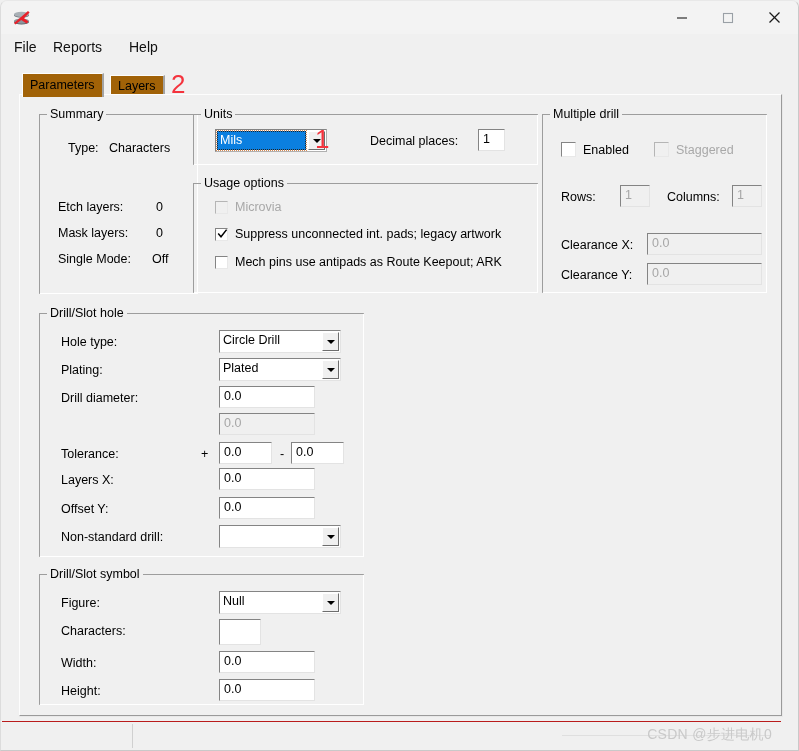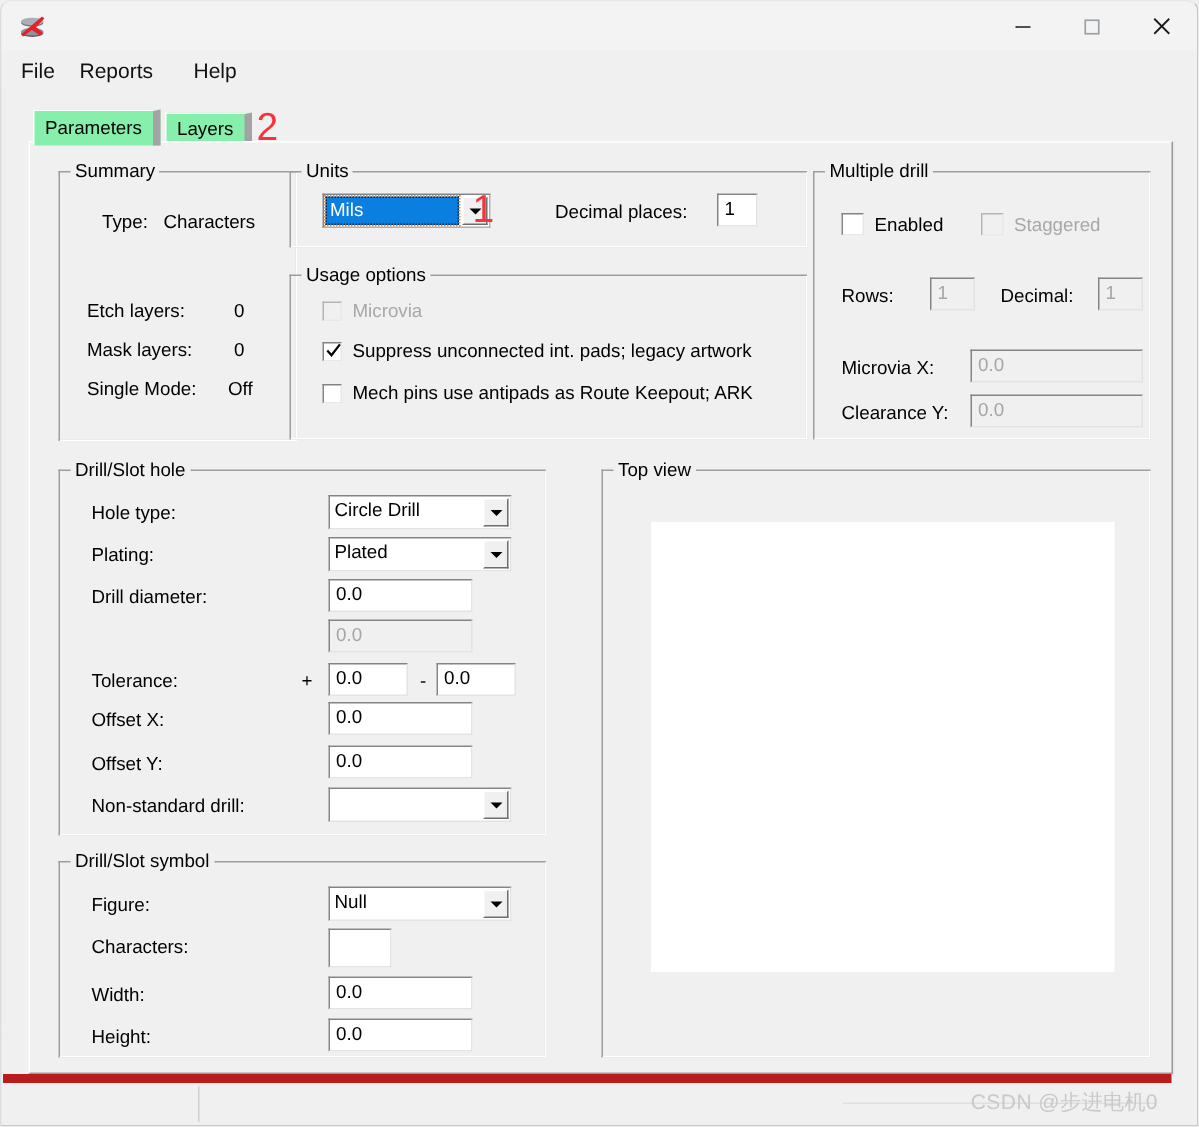--- a/index.html
+++ b/index.html
@@ -78,24 +78,24 @@
   #tabstrip {
     position: absolute;
     left: 18px; top: 72px;
     width: 763px; height: 22px;
   }
   .tab {
     position: absolute;
     top: 2px;
     height: 21px;
     box-sizing: border-box;
-    background: #86efac;
+    background: #a16207;
     border-left: 1px solid #fdfdfd;
     border-top: 1px solid #fdfdfd;
-    border-right: 5px solid #a3a3a3;
+    border-right: 2px solid #a3a3a3;
     font-size: 12.5px;
     color: #000;
     padding: 3px 7px 0 7px;
     white-space: nowrap;
   }
   .tab.active {
     top: 0;
     height: 24px;
     padding-top: 4px;
     z-index: 3;
@@ -309,21 +309,21 @@
     position: absolute;
     background: #ffffff;
   }
 
   
   #statusbar {
     position: absolute;
     left: 1px; bottom: 1px;
     width: 779px; height: 27px;
     background: #f0f0f0;
-    border-top: 6px solid #b91c1c;
+    border-top: 1px solid #b91c1c;
   }
   .status-cell {
     position: absolute;
     top: 2px; height: 24px;
     box-sizing: border-box;
     border-left: 1px solid #d0d0d0;
   }
   #watermark {
     position: absolute;
     right: 9px; top: 4px;
@@ -460,24 +460,24 @@
       </div>
 
       <div class="cbwrap" style="left:112px; top:35px;">
         <span class="cbbox dim" style="width:15px;height:15px;"></span>
         <span class="cblabel dim">Staggered</span>
       </div>
 
       <div class="lbl" style="left:19px; top:83px;">Rows:</div>
       <div class="field disabled" style="left:78px; top:78px; width:30px; height:22px;">1</div>
 
-      <div class="lbl" style="left:125px; top:83px;">Decimal:</div>
+      <div class="lbl" style="left:125px; top:83px;">Columns:</div>
       <div class="field disabled" style="left:190px; top:78px; width:30px; height:22px;">1</div>
 
-      <div class="lbl" style="left:19px; top:131px;">Microvia X:</div>
+      <div class="lbl" style="left:19px; top:131px;">Clearance X:</div>
       <div class="field disabled" style="left:105px; top:126px; width:115px; height:22px;">0.0</div>
 
       <div class="lbl" style="left:19px; top:161px;">Clearance Y:</div>
       <div class="field disabled" style="left:105px; top:156px; width:115px; height:22px;">0.0</div>
     </div>
 
     <div class="group" style="left:19px; top:211px; width:325px; height:251px;">
       <div class="gb-frame"></div>
       <div class="gb-title">Drill/Slot hole</div>
 
@@ -500,21 +500,21 @@
       <div class="lbl" style="left:22px; top:85px;text-align:right;">Drill diameter:</div>
       <div class="field" style="left:180px; top:80px; width:96px; height:22px;">0.0</div>
       <div class="field disabled" style="left:180px; top:107px; width:96px; height:22px;">0.0</div>
 
       <div class="lbl" style="left:22px; top:141px;">Tolerance:</div>
       <div class="plus-minus" style="left:162px; top:141px;">+</div>
       <div class="field" style="left:180px; top:136px; width:53px; height:22px;">0.0</div>
       <div class="plus-minus" style="left:241px; top:141px;">-</div>
       <div class="field" style="left:252px; top:136px; width:53px; height:22px;">0.0</div>
 
-      <div class="lbl" style="left:22px; top:167px;">Offset X:</div>
+      <div class="lbl" style="left:22px; top:167px;">Layers X:</div>
       <div class="field" style="left:180px; top:162px; width:96px; height:22px;">0.0</div>
 
       <div class="lbl" style="left:22px; top:196px;">Offset Y:</div>
       <div class="field" style="left:180px; top:191px; width:96px; height:22px;">0.0</div>
 
       <div class="lbl" style="left:22px; top:224px;">Non-standard drill:</div>
       <div class="combo" style="left:180px; top:219px; width:122px; height:23px;">
         <div class="cb-text"></div>
         <div class="cb-btn">
             <span class="arrow-down"></span>
@@ -537,25 +537,20 @@
       <div class="lbl" style="left:22px; top:57px;">Characters:</div>
       <div class="field" style="left:180px; top:52px; width:42px; height:26px;"></div>
 
       <div class="lbl" style="left:22px; top:89px;">Width:</div>
       <div class="field" style="left:180px; top:84px; width:96px; height:22px;">0.0</div>
 
       <div class="lbl" style="left:22px; top:117px;">Height:</div>
       <div class="field" style="left:180px; top:112px; width:96px; height:22px;">0.0</div>
     </div>
 
-    <div class="group" style="left:381px; top:211px; width:366px; height:399px;">
-      <div class="gb-frame"></div>
-      <div class="gb-title">Top view</div>
-      <div id="topview-canvas" style="left:33px; top:42px; width:309px; height:300px;"></div>
-    </div>
 
   </div>
 
   <div id="statusbar">
     <div class="status-cell" style="left:0px; width:130px; border-left:none;"></div>
     <div class="status-cell" style="left:130px; width:667px;"></div>
     <div id="wm-line"></div>
     <div id="watermark">CSDN @步进电机0</div>
   </div>
 

